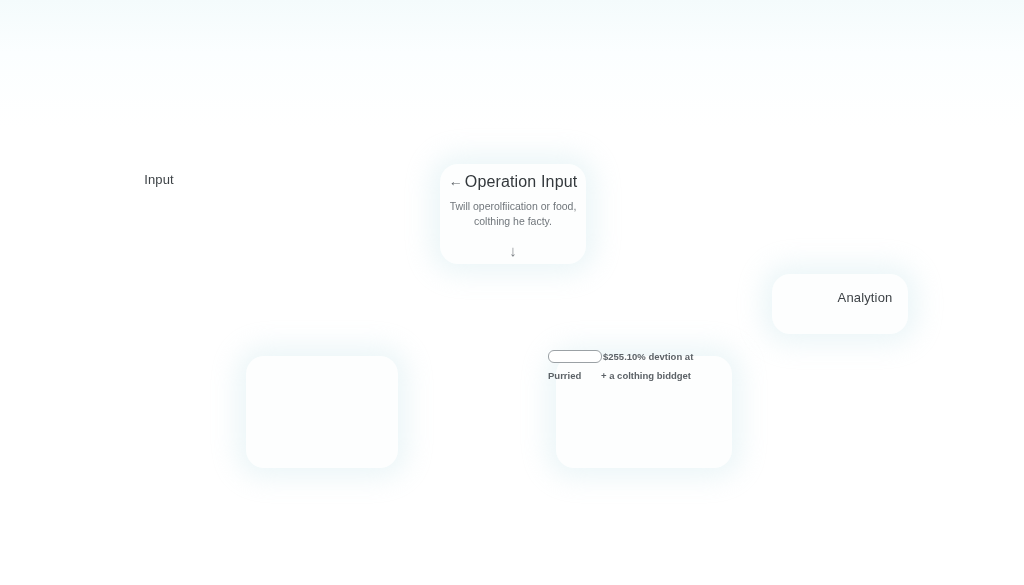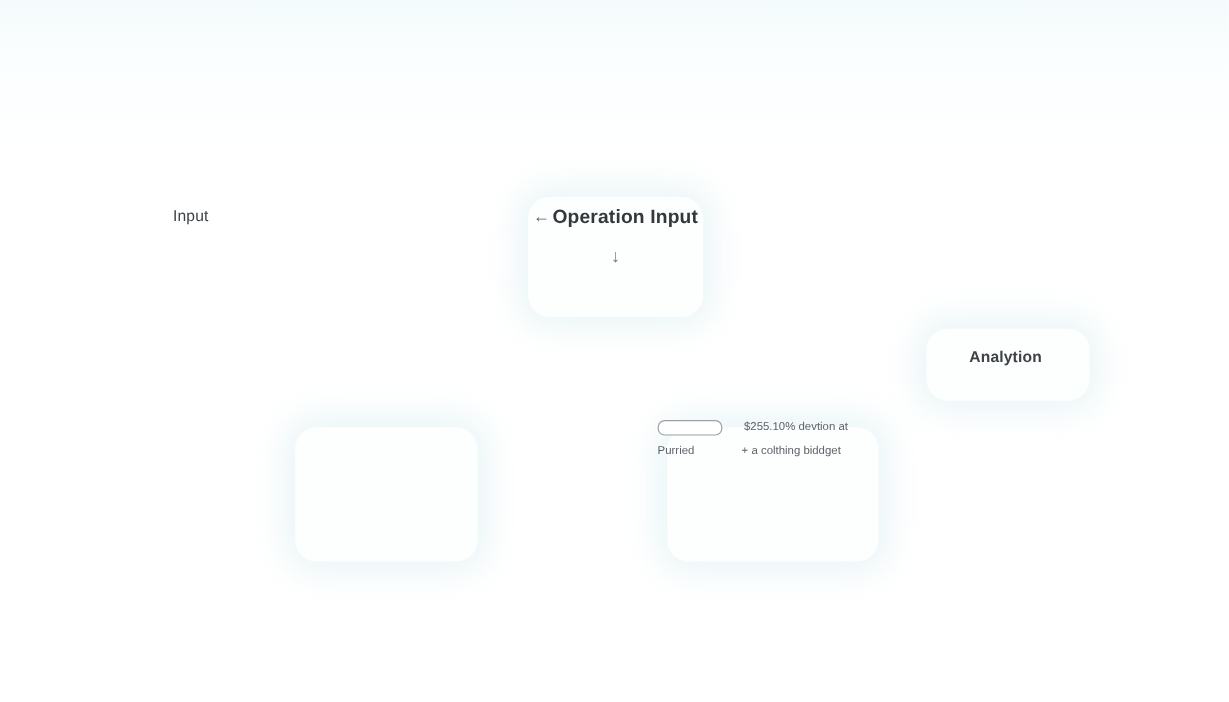--- a/index.html
+++ b/index.html
@@ -182,24 +182,25 @@
     margin-bottom: 11px;
   }
   .field-rows {
     text-align: left;
     font-size: 9.5px;
     color: #5c6267;
     line-height: 1.3;
   }
   .field-row {
     display: flex;
-    align-items: flex-start;
-    gap: 18px;
+    align-items: flex-end;
+    gap: 1px;
     margin-bottom: 7px;
     white-space: nowrap;
+    font-weight: bold;
   }
   .pill {
     flex: none;
     width: 52px;
     height: 11px;
     border: 1px solid #9ba1a5;
     border-radius: 6px;
     background: #ffffff;
   }
   .cbox {
@@ -227,26 +228,28 @@
 
   <div class="halo" style="left:246px; top:356px; width:152px; height:112px;"></div>
   <div class="halo" style="left:556px; top:356px; width:176px; height:112px;"></div>
   <div class="halo" style="left:440px; top:164px; width:146px; height:100px;"></div>
   <div class="halo" style="left:772px; top:274px; width:136px; height:60px;"></div>
 
   <div class="node" id="node-input" style="left:98px; top:172px; width:122px;">
     <div class="node-title">Input</div>
   </div>
 
-  <div class="node" id="node-operation" style="left:413px; top:172px; width:200px;font-weight:bold;">
+  <div class="node" id="node-operation" style="left:413px; top:172px; width:200px;">
     <div class="node-title big"><span class="arrow-left">←</span><span>Operation Input</span></div>
+    <div class="node-sub">Twill operolfiication or food,
+colthing he facty.</div>
     <div class="arrow-down">↓</div>
   </div>
 
-  <div class="node" id="node-analysis" style="left:778px; top:290px; width:120px;font-weight:bold;">
+  <div class="node" id="node-analysis" style="left:805px; top:290px; width:120px;">
     <div class="node-title">Analytion</div>
   </div>
 
 
   <div class="node" id="decision-right">
 
     <div class="field-rows">
 
       <div class="field-row">
         <span class="pill"></span>

